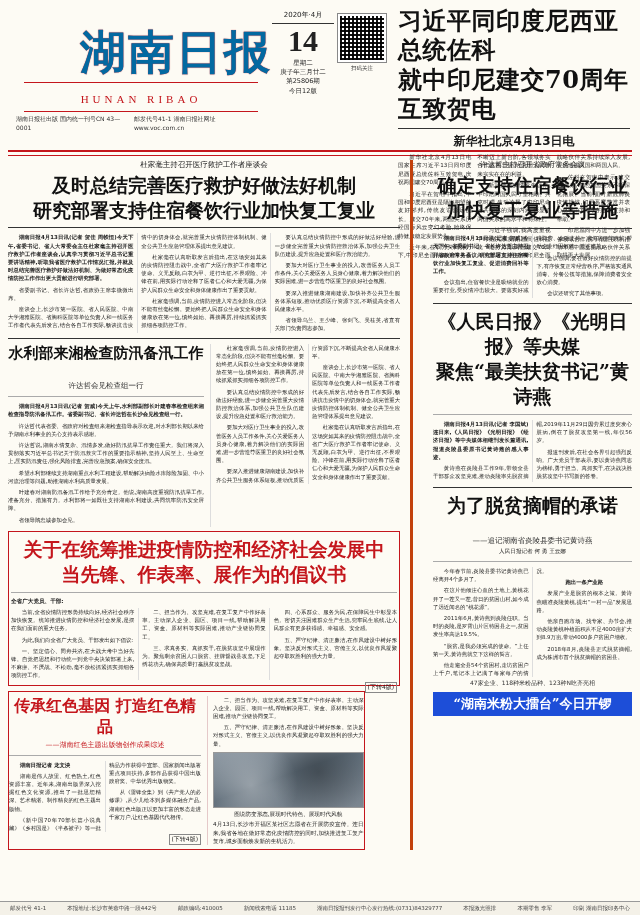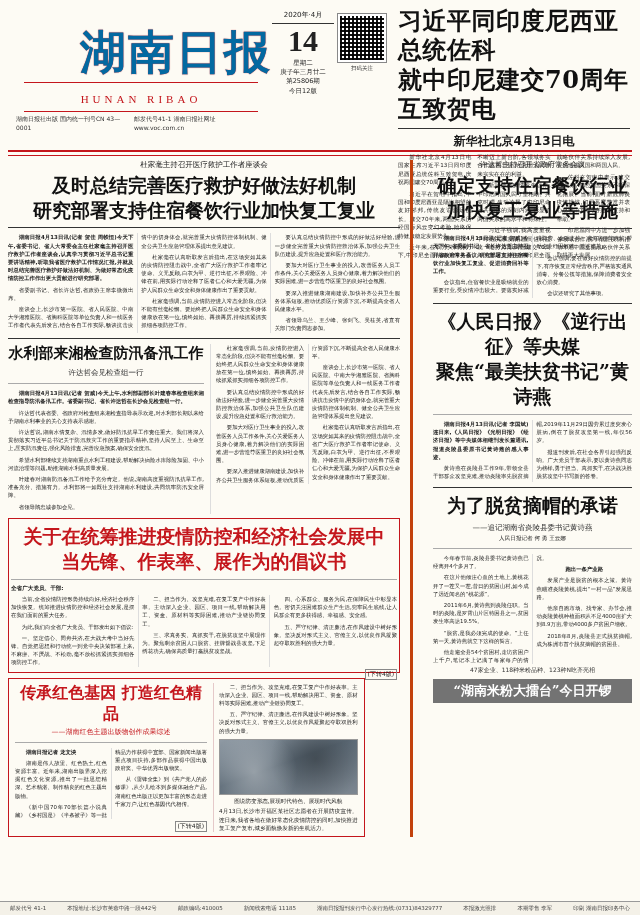--- a/index.html
+++ b/index.html
@@ -49,43 +49,43 @@
   
   .main{display:flex;padding:0 8px;box-sizing:border-box;gap:10px;}
   .col-left{width:406px;}
   .col-right{width:206px;border-left:3px solid #c2410c;padding-left:20px;}
 
   .kicker{font-size:7.5px;text-align:center;color:#222;margin-bottom:3px;}
   .h1{font-size:19px;font-weight:bold;text-align:center;line-height:1.3;font-family:"DejaVu Serif","Liberation Serif",serif;color:#111;}
   .h1.sm{font-size:15px;}
   .h2{font-size:19px;font-weight:bold;text-align:center;line-height:1.32;font-family:"DejaVu Serif","Liberation Serif",serif;color:#111;}
   .h2.red{color:#c4161c;}
-  .subhead{font-size:7.5px;text-align:center;margin-top:5px;color:#333;}
+  .subhead{font-size:7.5px;text-align:center;margin-top:18px;color:#333;}
   .hr{border-bottom:1px solid #333;margin:5px 0;}
   .hr-thin{border-bottom:1px solid #aaa;margin:5px 0;}
 
   .cols3{columns:3;column-gap:8px;column-rule:1px solid #ddd;font-size:5.4px;line-height:1.52;text-align:justify;color:#222;}
   .cols2{columns:2;column-gap:8px;column-rule:1px solid #ddd;font-size:5.4px;line-height:1.52;text-align:justify;color:#222;}
   .cols1{font-size:5.4px;line-height:1.52;text-align:justify;color:#222;}
   .cols3 p,.cols2 p,.cols1 p{margin:0 0 3px;text-indent:2em;}
   .lead{font-weight:bold;}
 
   .redbox{border:1.4px solid #c4161c;padding:5px 2px;box-sizing:border-box;margin-top:4px;}
-  .redbox2{border:1.6px solid #c4161c;padding:4px 6px;box-sizing:border-box;margin-top:5px;}
+  .redbox2{border:1.6px solid #c4161c;padding:4px 0;box-sizing:border-box;margin-top:5px;}
   .redtitle{color:#c4161c;font-size:16px;font-weight:bold;text-align:center;font-family:"DejaVu Serif","Liberation Serif",serif;}
   .redsub{color:#c4161c;font-size:7px;text-align:center;margin-top:2px;}
   .cont{font-size:6px;text-align:right;border:1px solid #888;display:inline-block;padding:0 2px;float:right;margin-top:2px;}
 
   .photo{background:linear-gradient(160deg,#8f9aa4,#5d6b77 45%,#7d8791);height:54px;border:1px solid #999;margin-top:4px;position:relative;overflow:hidden;}
   .photo:after{content:"";position:absolute;inset:0;background:
      radial-gradient(circle at 25% 60%,rgba(255,255,255,.35),transparent 40%),
      radial-gradient(circle at 70% 35%,rgba(0,0,0,.3),transparent 45%);}
   .photo-cap{font-size:5.6px;text-align:center;color:#222;margin-top:2px;line-height:1.5;}
 
-  .banner{background:#737373;color:#fff;font-size:13px;font-weight:bold;text-align:center;padding:3px 0;margin-top:4px;font-family:"DejaVu Serif","Liberation Serif",serif;}
+  .banner{background:#1d4ed8;color:#fff;font-size:13px;font-weight:bold;text-align:center;padding:3px 0;margin-top:4px;font-family:"DejaVu Serif","Liberation Serif",serif;}
   .banner-note{font-size:6px;text-align:center;color:#333;margin-top:2px;}
 
   
   .footer{position:absolute;left:0;bottom:0;width:640px;border-top:1px solid #999;
     display:flex;justify-content:space-between;align-items:center;
     font-size:5.5px;color:#444;padding:3px 10px;box-sizing:border-box;background:#f4f1e8;}
   .footer span{white-space:nowrap;}
 </style>
 </head>
 <body>
@@ -248,21 +248,21 @@
           <p class="lead">湖南日报4月13日讯(记者 贺威)今天下午,省委副书记、省长许达哲主持召开省政府常务会议,研究部署支持住宿餐饮行业加快复工复业、促进消费回补等工作。</p>
           <p>会议指出,住宿餐饮业是吸纳就业的重要行业,受疫情冲击较大。要落实好减税降费、金融支持、减免房租等政策,帮助企业纾困解难、渡过难关。</p>
           <p>会议强调,要在做好疫情防控的前提下,有序恢复正常经营秩序,严格落实通风消毒、分餐公筷等措施,保障消费者安全放心消费。</p>
           <p>会议还研究了其他事项。</p>
         </div>
       </div>
 
       <div class="hr"></div>
 
       <div>
-        <div class="h2">《人民日报》《逆行出征》等央媒</div>
+        <div class="h2">《人民日报》《光明日报》等央媒</div>
         <div class="h2">聚焦“最美扶贫书记”黄诗燕</div>
         <div class="hr-thin"></div>
         <div class="cols2">
           <p class="lead">湖南日报4月13日讯(记者 李国斌)连日来,《人民日报》《光明日报》《经济日报》等中央媒体相继刊发长篇通讯,报道炎陵县委原书记黄诗燕的感人事迹。</p>
           <p>黄诗燕在炎陵县工作9年,带领全县干部群众攻坚克难,推动炎陵率先脱贫摘帽,2019年11月29日因劳累过度突发心脏病,倒在了脱贫攻坚第一线,年仅56岁。</p>
           <p>报道刊发后,在社会各界引起强烈反响。广大党员干部表示,要以黄诗燕同志为榜样,勇于担当、真抓实干,在决战决胜脱贫攻坚中书写新的答卷。</p>
         </div>
       </div>
 
       <div class="hr"></div>

